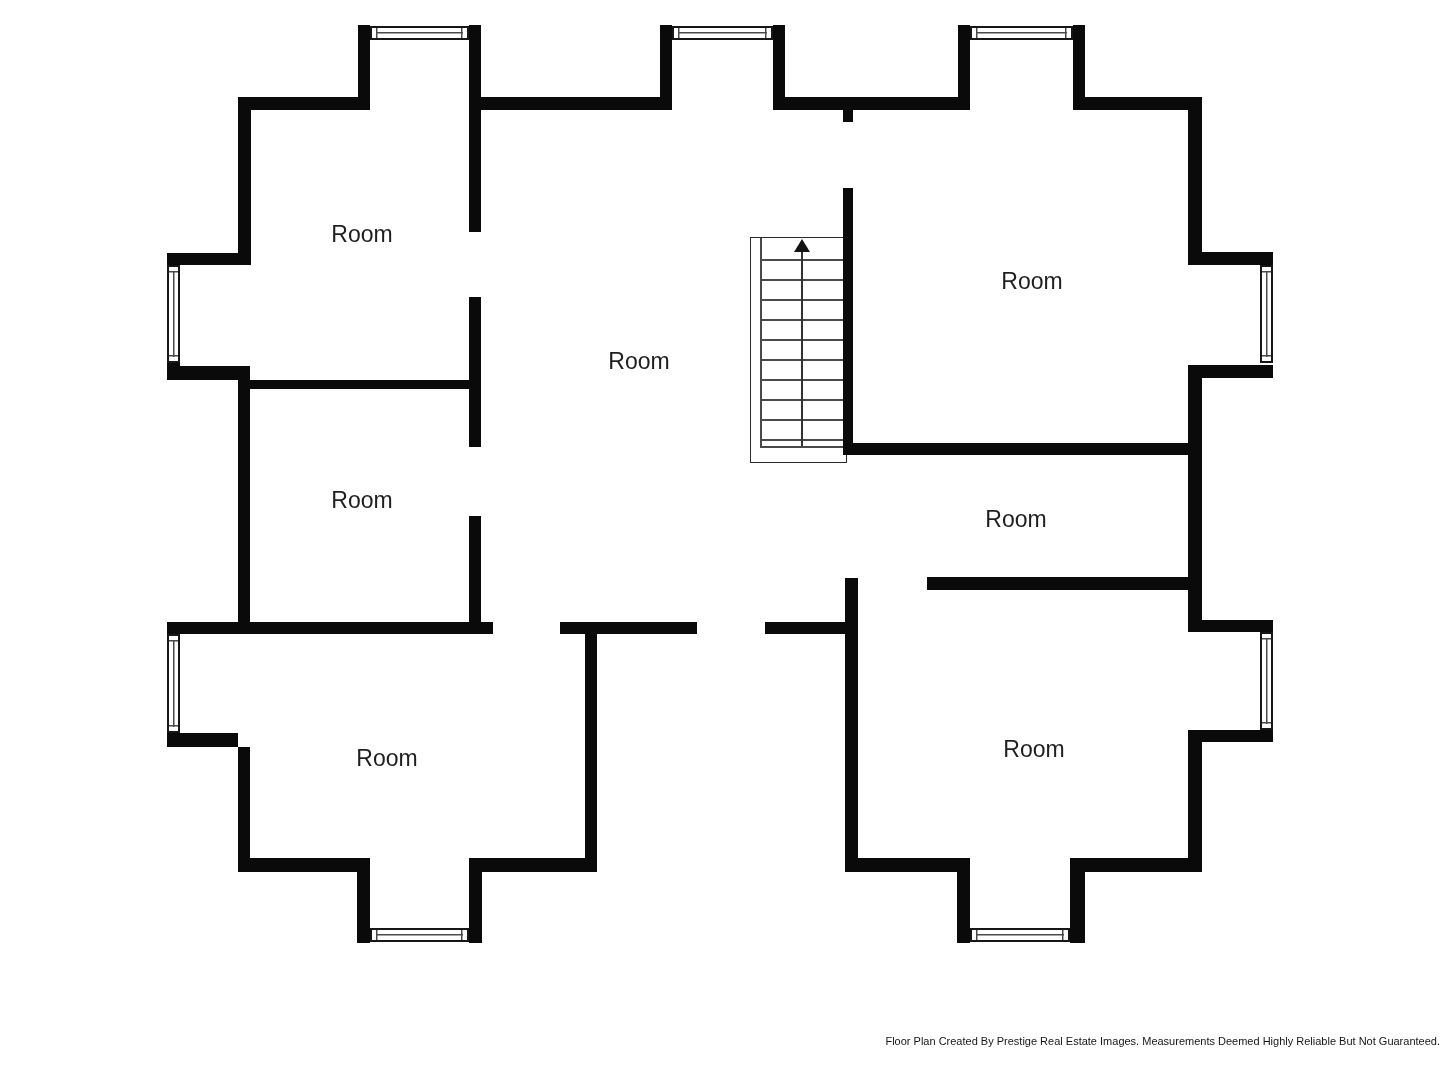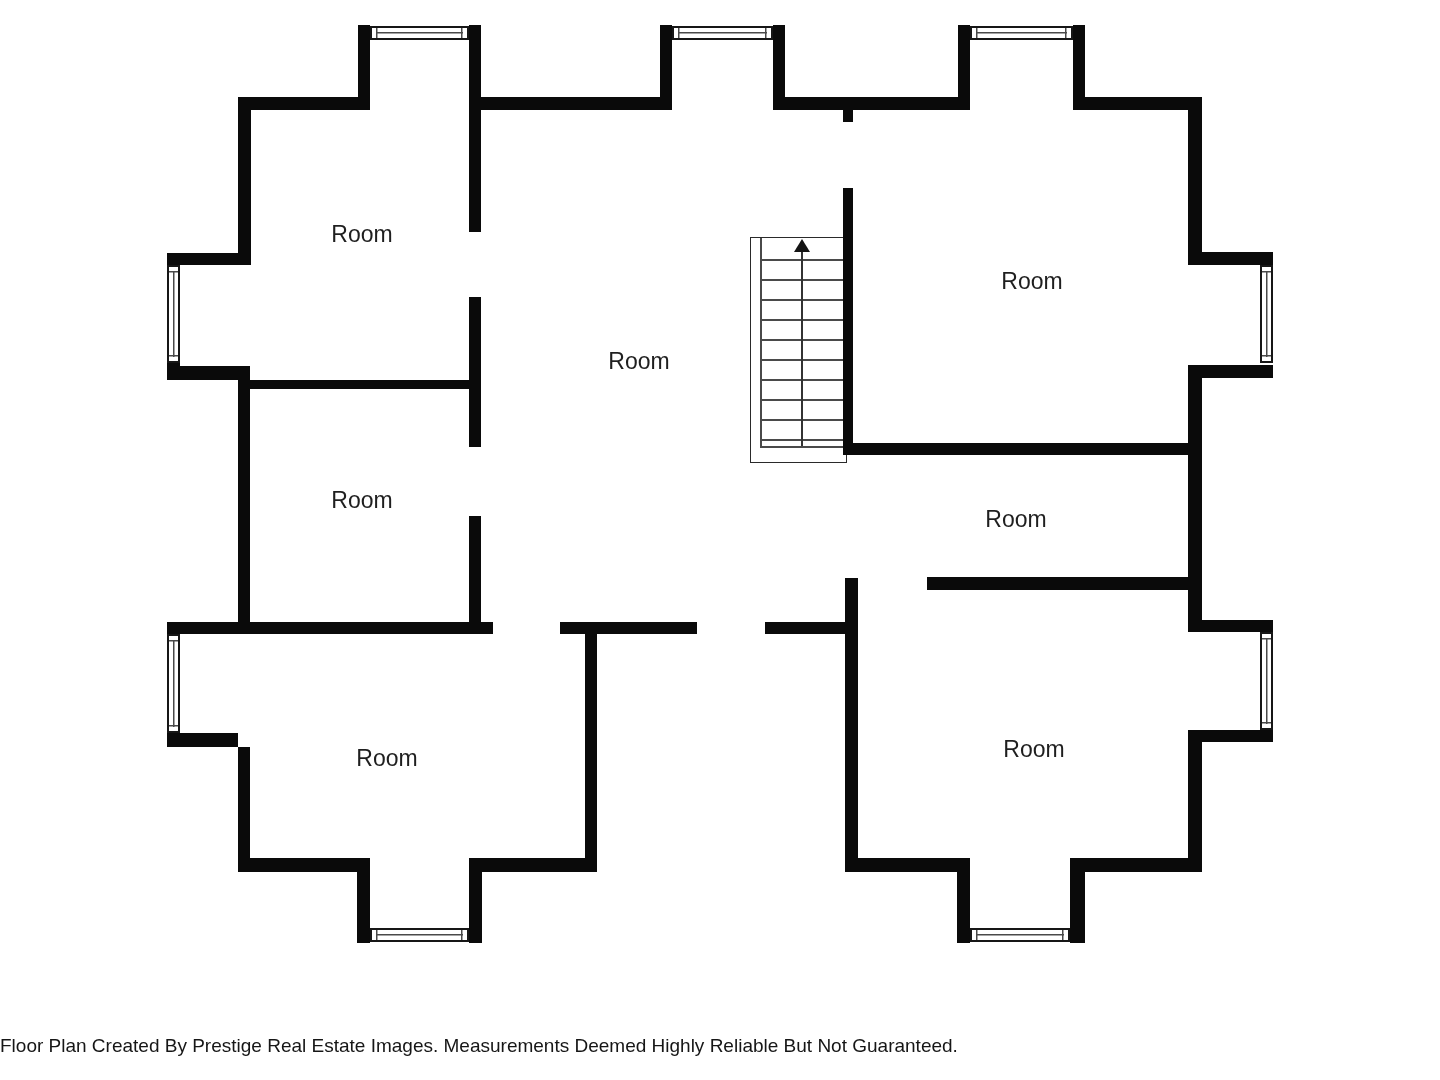--- a/index.html
+++ b/index.html
@@ -22,22 +22,22 @@
     border:1.5px solid #2a2a2a;box-sizing:border-box;z-index:1;}
   .sline{position:absolute;background:var(--thin_line,#4a4a4a);}
   .sline.h{height:1.5px;width:87px;left:9px;}
   .sline.v{width:1.5px;left:9px;}
   .sline.center{width:2px;left:50px;background:#333;}
   .arrow-up{position:absolute;left:43px;top:1px;width:0;height:0;
     border-left:8px solid transparent;border-right:8px solid transparent;
     border-bottom:13px solid #141414;}
   .room-label{position:absolute;transform:translateX(-50%);z-index:4;white-space:nowrap;
     font-size:23px;line-height:26px;color:var(--label_color,#1f1f1f);}
-  .footer{position:absolute;left:0;right:0;top:1035px;text-align:left;z-index:4;
-    font-size:19px;color:var(--footer_color,#161616);}
+  .footer{position:absolute;left:0;right:0;top:1035px;text-align:right;z-index:4;
+    font-size:11px;color:var(--footer_color,#161616);}
 </style>
 </head>
 <body>
 
 <div class="plan">
 
   <div class="stairs">
     <div class="sline v" style="top:0;height:208px;"></div>
     <div class="sline h" style="top:208px;"></div>
     <div class="sline h" style="top:21px;"></div>

